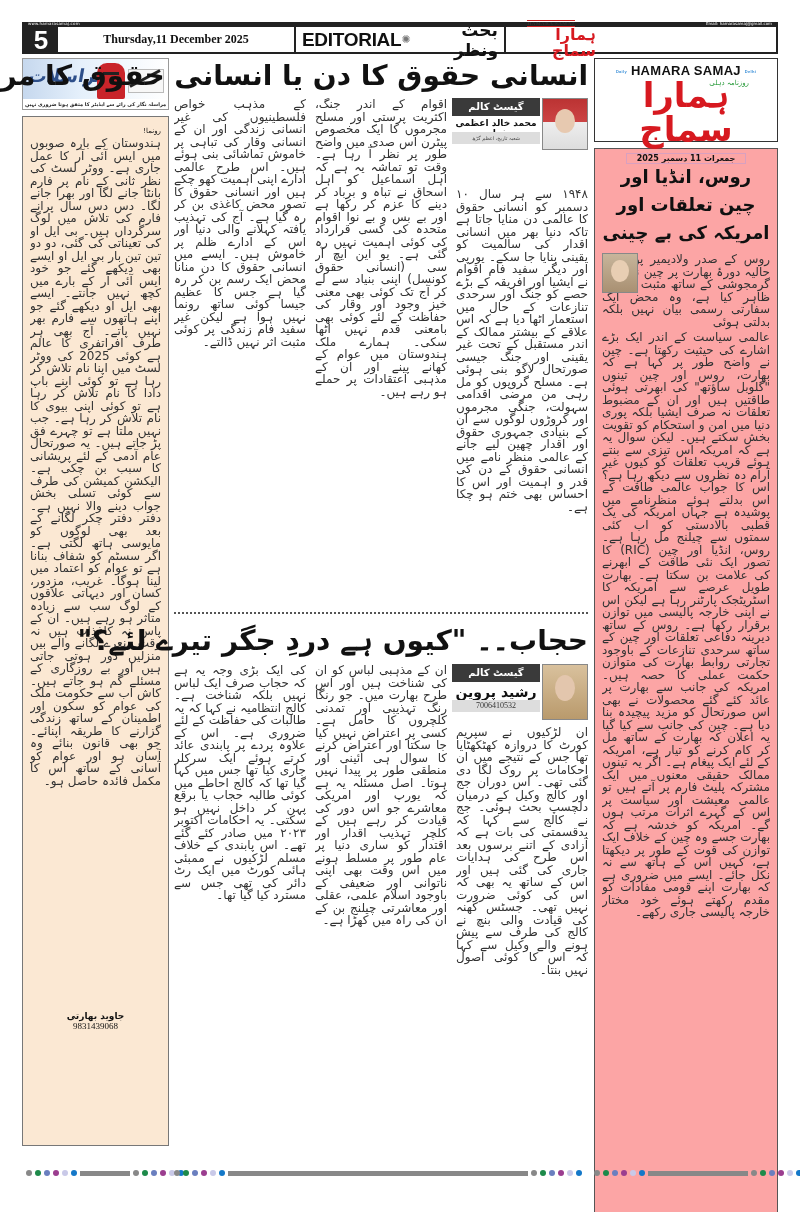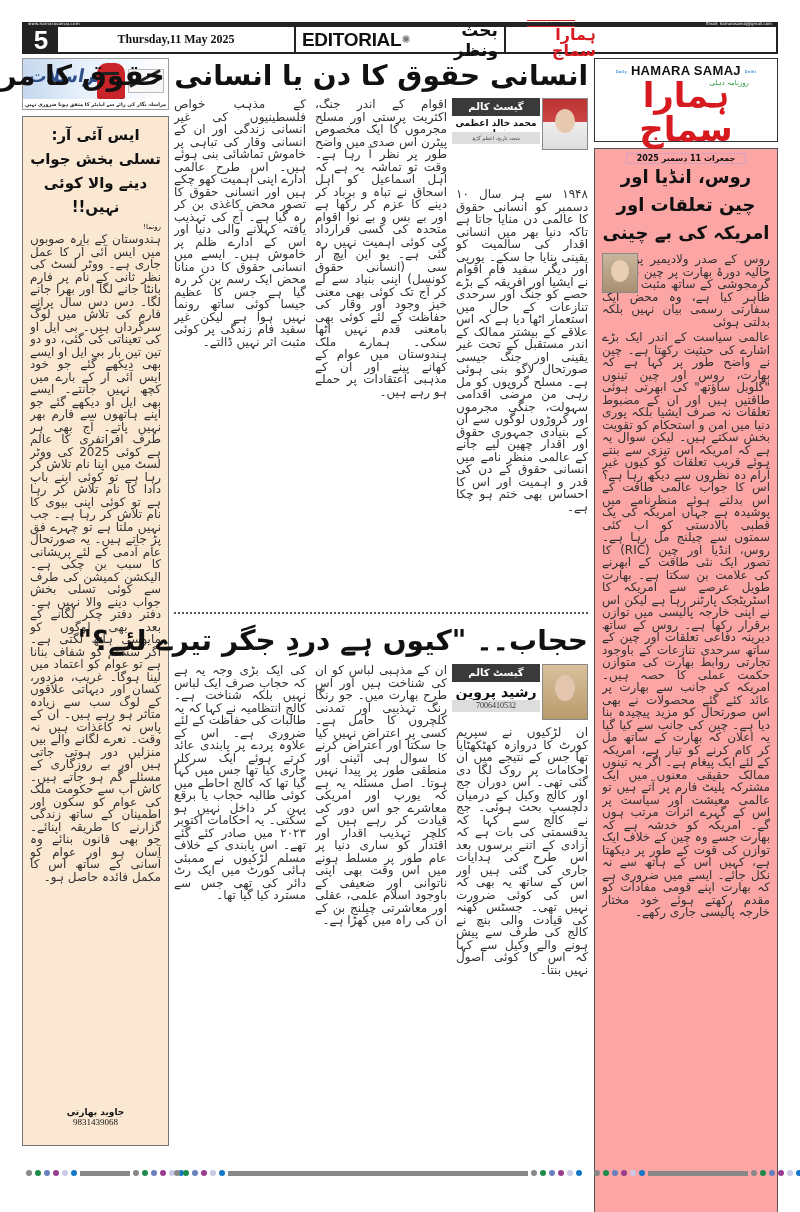--- a/index.html
+++ b/index.html
@@ -88,42 +88,41 @@
   .footer-rule .dot { width: 6px; height: 6px; border-radius: 50%; }
   .footer-rule .bar { height: 5px; background: #888; }
 </style>
 </head>
 <body>
 
 <div class="topbar">
   <span class="site-url">www.hamarasamaj.com</span>
   <span class="email">Email: hamarasamaj@gmail.com</span>
   <div class="page-no">5</div>
-  <div class="date-en">Thursday,11 May 2025</div>
+  <div class="date-en">Thursday,11 December 2025</div>
   <div class="editorial">
     <span class="en">EDITORIAL</span>
     <span class="gear">✺</span>
     <span class="ur">بحث ونظر</span>
   </div>
   <div class="mini-logo">
     <span class="en">HAMARA SAMAJ</span>
     <span class="ur">ہمارا سماج</span>
   </div>
 </div>
 
 <div class="left-col">
   <div class="letters-banner">
     <span class="ur-title">مراسلات</span>
     <span class="postbox"></span>
     <span class="envelope"></span>
     <span class="pen"></span>
     <span class="tagline">مراسلہ نگار کی رائے سے ایڈیٹر کا متفق ہونا ضروری نہیں</span>
   </div>
   <div class="letter-box">
-    <div class="head">ایس آئی آر: تسلی بخش جواب دینے والا کوئی نہیں!!</div>
     <div class="salutation">رونما!</div>
     <div class="body col-text">ہندوستان کے بارہ صوبوں میں ایس آئی آر کا عمل جاری ہے۔ ووٹر لسٹ کی نظر ثانی کے نام پر فارم بانٹا جانے لگا اور بھرا جانے لگا۔ دس دس سال پرانے فارم کی تلاش میں لوگ سرگرداں ہیں۔ بی ایل او کی تعیناتی کی گئی، دو دو تین تین بار بی ایل او ایسے بھی دیکھے گئے جو خود ایس آئی آر کے بارے میں کچھ نہیں جانتے۔ ایسے بھی ایل او دیکھے گئے جو اپنے ہاتھوں سے فارم بھر نہیں پاتے۔ آج بھی ہر طرف افراتفری کا عالم ہے کوئی 2025 کی ووٹر لسٹ میں اپنا نام تلاش کر رہا ہے تو کوئی اپنے باپ دادا کا نام تلاش کر رہا ہے تو کوئی اپنی بیوی کا نام تلاش کر رہا ہے۔ جب نہیں ملتا ہے تو چہرے فق پڑ جاتے ہیں۔ یہ صورتحال عام آدمی کے لئے پریشانی کا سبب بن چکی ہے۔ الیکشن کمیشن کی طرف سے کوئی تسلی بخش جواب دینے والا نہیں ہے۔ دفتر دفتر چکر لگانے کے بعد بھی لوگوں کو مایوسی ہاتھ لگتی ہے۔ اگر سسٹم کو شفاف بنانا ہے تو عوام کو اعتماد میں لینا ہوگا۔ غریب، مزدور، کسان اور دیہاتی علاقوں کے لوگ سب سے زیادہ متاثر ہو رہے ہیں۔ ان کے پاس نہ کاغذات ہیں نہ وقت۔ نعرے لگانے والے بیں منزلیں دور ہوتی جاتی ہیں اور بے روزگاری کے مسئلے گم ہو جاتے ہیں۔ کاش اب سے حکومت ملک کی عوام کو سکون اور اطمینان کے ساتھ زندگی گزارنے کا طریقہ اپنائے۔ جو بھی قانون بنائے وہ آسان ہو اور عوام کو آسانی کے ساتھ اس کا مکمل فائدہ حاصل ہو۔</div>
     <div class="sig">
       <div class="name">جاوید بھارتی</div>
       <div class="phone">9831439068</div>
     </div>
   </div>
 </div>
 
 <div class="main">

